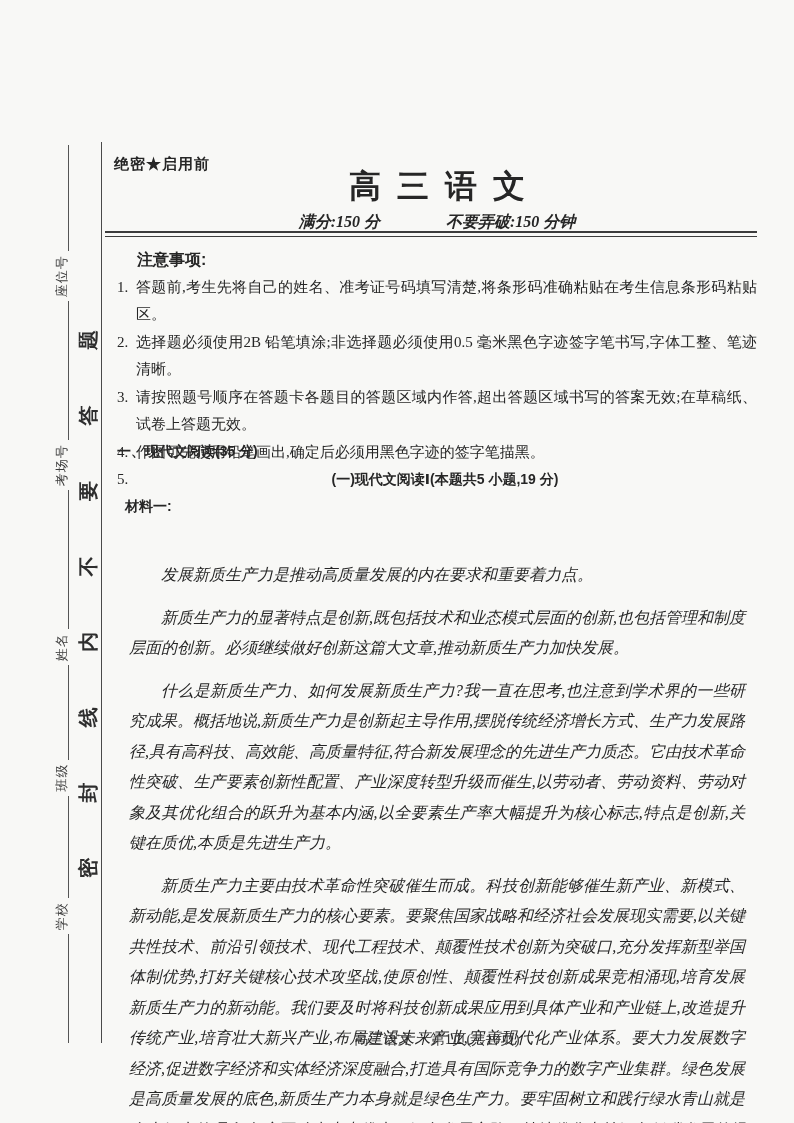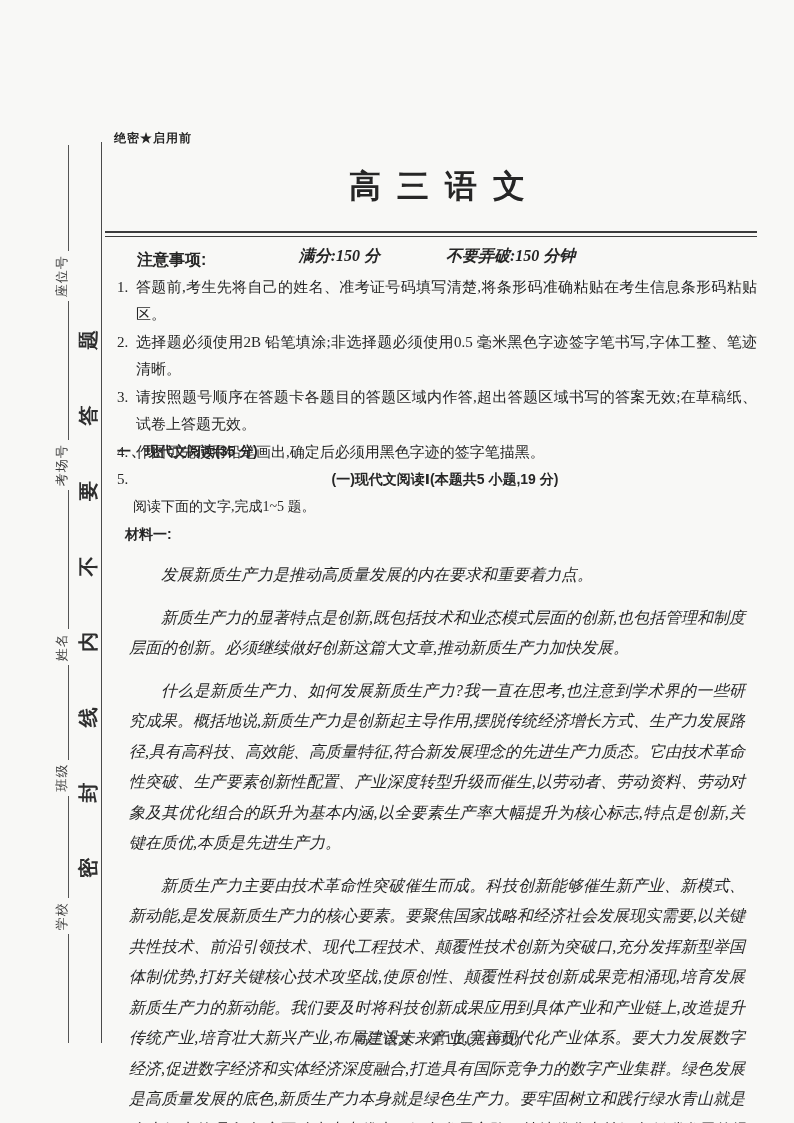--- a/index.html
+++ b/index.html
@@ -37,38 +37,37 @@
   .seal-chars{
     position:absolute;left:75px;top:878px;
     width:548px;height:26px;
     transform:rotate(-90deg);transform-origin:0 0;
     display:flex;justify-content:space-between;align-items:center;
     font-size:20px;font-weight:bold;color:#2e2e2e;
     font-family:"Liberation Sans","DejaVu Sans",sans-serif;
   }
   
   .classified{
-    position:absolute;left:114px;top:130px;
-    font-size:12px;font-weight:bold;
+    position:absolute;left:114px;top:155px;
+    font-size:15px;font-weight:bold;
     font-family:Liberation Serif, serif;
     letter-spacing:1px;
   }
   .exam-title{
     position:absolute;left:117px;top:165px;width:640px;
     text-align:center;
     font-size:32px;font-weight:bold;letter-spacing:16px;
     padding-left:16px;box-sizing:border-box;
     font-family:"Liberation Serif","DejaVu Serif",serif;
   }
   .exam-subtitle{
     position:absolute;left:117px;top:212px;width:640px;
     display:flex;justify-content:center;gap:66px;
     font-size:16px;font-weight:bold;font-style:italic;
     font-family:"Liberation Serif","DejaVu Serif",serif;
-    margin-top:34px;
   }
   .double-rule{
     position:absolute;left:105px;top:231px;width:652px;height:3px;
     border-top:2px solid #3c3c3c;border-bottom:1px solid #3c3c3c;
   }
   
   .notice{
     position:absolute;left:117px;top:246px;width:640px;
     font-size:15px;line-height:27.5px;
   }
@@ -171,21 +170,20 @@
       <span>作图可先使用铅笔画出,确定后必须用黑色字迹的签字笔描黑。</span>
     </div>
     <div class="notice-item">
       <span class="num">5.</span>
     </div>
   </div>
 
   <div class="sections">
     <div class="sec-h1">一、现代文阅读(35 分)</div>
     <div class="sec-h2">(一)现代文阅读Ⅰ(本题共5 小题,19 分)</div>
-    <div class="sec-instruction">阅读下面的文字,完成1~5 题。</div>
     <div class="material-label">材料一:</div>
   </div>
 
   <div class="material">
     <p>发展新质生产力是推动高质量发展的内在要求和重要着力点。</p>
     <p>新质生产力的显著特点是创新,既包括技术和业态模式层面的创新,也包括管理和制度层面的创新。必须继续做好创新这篇大文章,推动新质生产力加快发展。</p>
     <p>什么是新质生产力、如何发展新质生产力?我一直在思考,也注意到学术界的一些研究成果。概括地说,新质生产力是创新起主导作用,摆脱传统经济增长方式、生产力发展路径,具有高科技、高效能、高质量特征,符合新发展理念的先进生产力质态。它由技术革命性突破、生产要素创新性配置、产业深度转型升级而催生,以劳动者、劳动资料、劳动对象及其优化组合的跃升为基本内涵,以全要素生产率大幅提升为核心标志,特点是创新,关键在质优,本质是先进生产力。</p>
     <p>新质生产力主要由技术革命性突破催生而成。科技创新能够催生新产业、新模式、新动能,是发展新质生产力的核心要素。要聚焦国家战略和经济社会发展现实需要,以关键共性技术、前沿引领技术、现代工程技术、颠覆性技术创新为突破口,充分发挥新型举国体制优势,打好关键核心技术攻坚战,使原创性、颠覆性科技创新成果竞相涌现,培育发展新质生产力的新动能。我们要及时将科技创新成果应用到具体产业和产业链上,改造提升传统产业,培育壮大新兴产业,布局建设未来产业,完善现代化产业体系。要大力发展数字经济,促进数字经济和实体经济深度融合,打造具有国际竞争力的数字产业集群。绿色发展是高质量发展的底色,新质生产力本身就是绿色生产力。要牢固树立和践行绿水青山就是金山银山的理念,坚定不移走生态优先、绿色发展之路。持续优化支持绿色低碳发展的经济政策工具箱,发挥绿色金融的牵引作用,打造高效生态绿色产业集群。同</p>
   </div>
 

